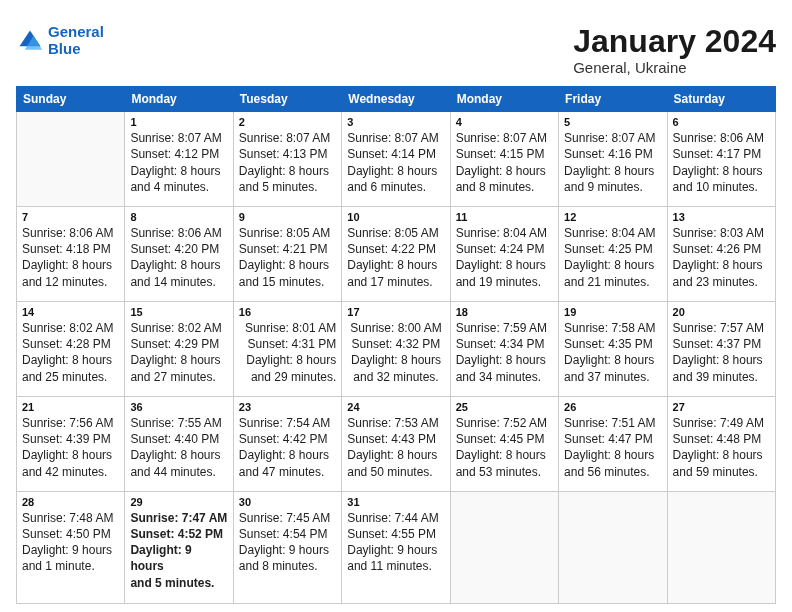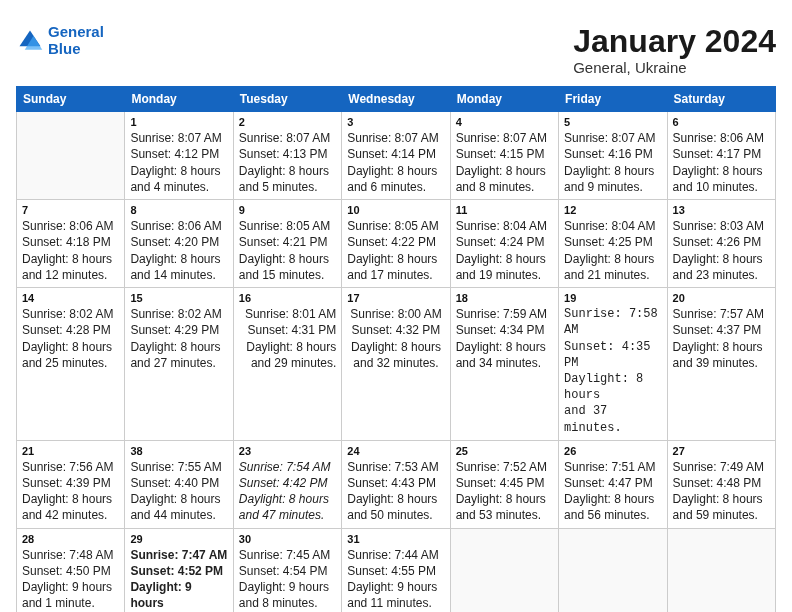--- a/index.html
+++ b/index.html
@@ -257,21 +257,21 @@
           </td>
           <td>
             <div class="day-num">18</div>
             <div class="day-info" style="white-space: pre-line;">Sunrise: 7:59 AM
 Sunset: 4:34 PM
 Daylight: 8 hours
 and 34 minutes.</div>
           </td>
           <td>
             <div class="day-num">19</div>
-            <div class="day-info" style="white-space: pre-line; font-family: Liberation Mono, monospace;">Sunrise: 7:58 AM
+            <div class="day-info" style="white-space: pre-line;">Sunrise: 7:58 AM
 Sunset: 4:35 PM
 Daylight: 8 hours
 and 37 minutes.</div>
           </td>
           <td>
             <div class="day-num">20</div>
             <div class="day-info" style="white-space: pre-line;">Sunrise: 7:57 AM
 Sunset: 4:37 PM
 Daylight: 8 hours
 and 39 minutes.</div>
@@ -279,29 +279,29 @@
         </tr>
         <tr>
           <td>
             <div class="day-num">21</div>
             <div class="day-info" style="white-space: pre-line;">Sunrise: 7:56 AM
 Sunset: 4:39 PM
 Daylight: 8 hours
 and 42 minutes.</div>
           </td>
           <td>
-            <div class="day-num">38</div>
+            <div class="day-num">36</div>
             <div class="day-info" style="white-space: pre-line;">Sunrise: 7:55 AM
 Sunset: 4:40 PM
 Daylight: 8 hours
 and 44 minutes.</div>
           </td>
           <td>
             <div class="day-num">23</div>
-            <div class="day-info" style="white-space: pre-line; font-style: italic;">Sunrise: 7:54 AM
+            <div class="day-info" style="white-space: pre-line;">Sunrise: 7:54 AM
 Sunset: 4:42 PM
 Daylight: 8 hours
 and 47 minutes.</div>
           </td>
           <td>
             <div class="day-num">24</div>
             <div class="day-info" style="white-space: pre-line;">Sunrise: 7:53 AM
 Sunset: 4:43 PM
 Daylight: 8 hours
 and 50 minutes.</div>

